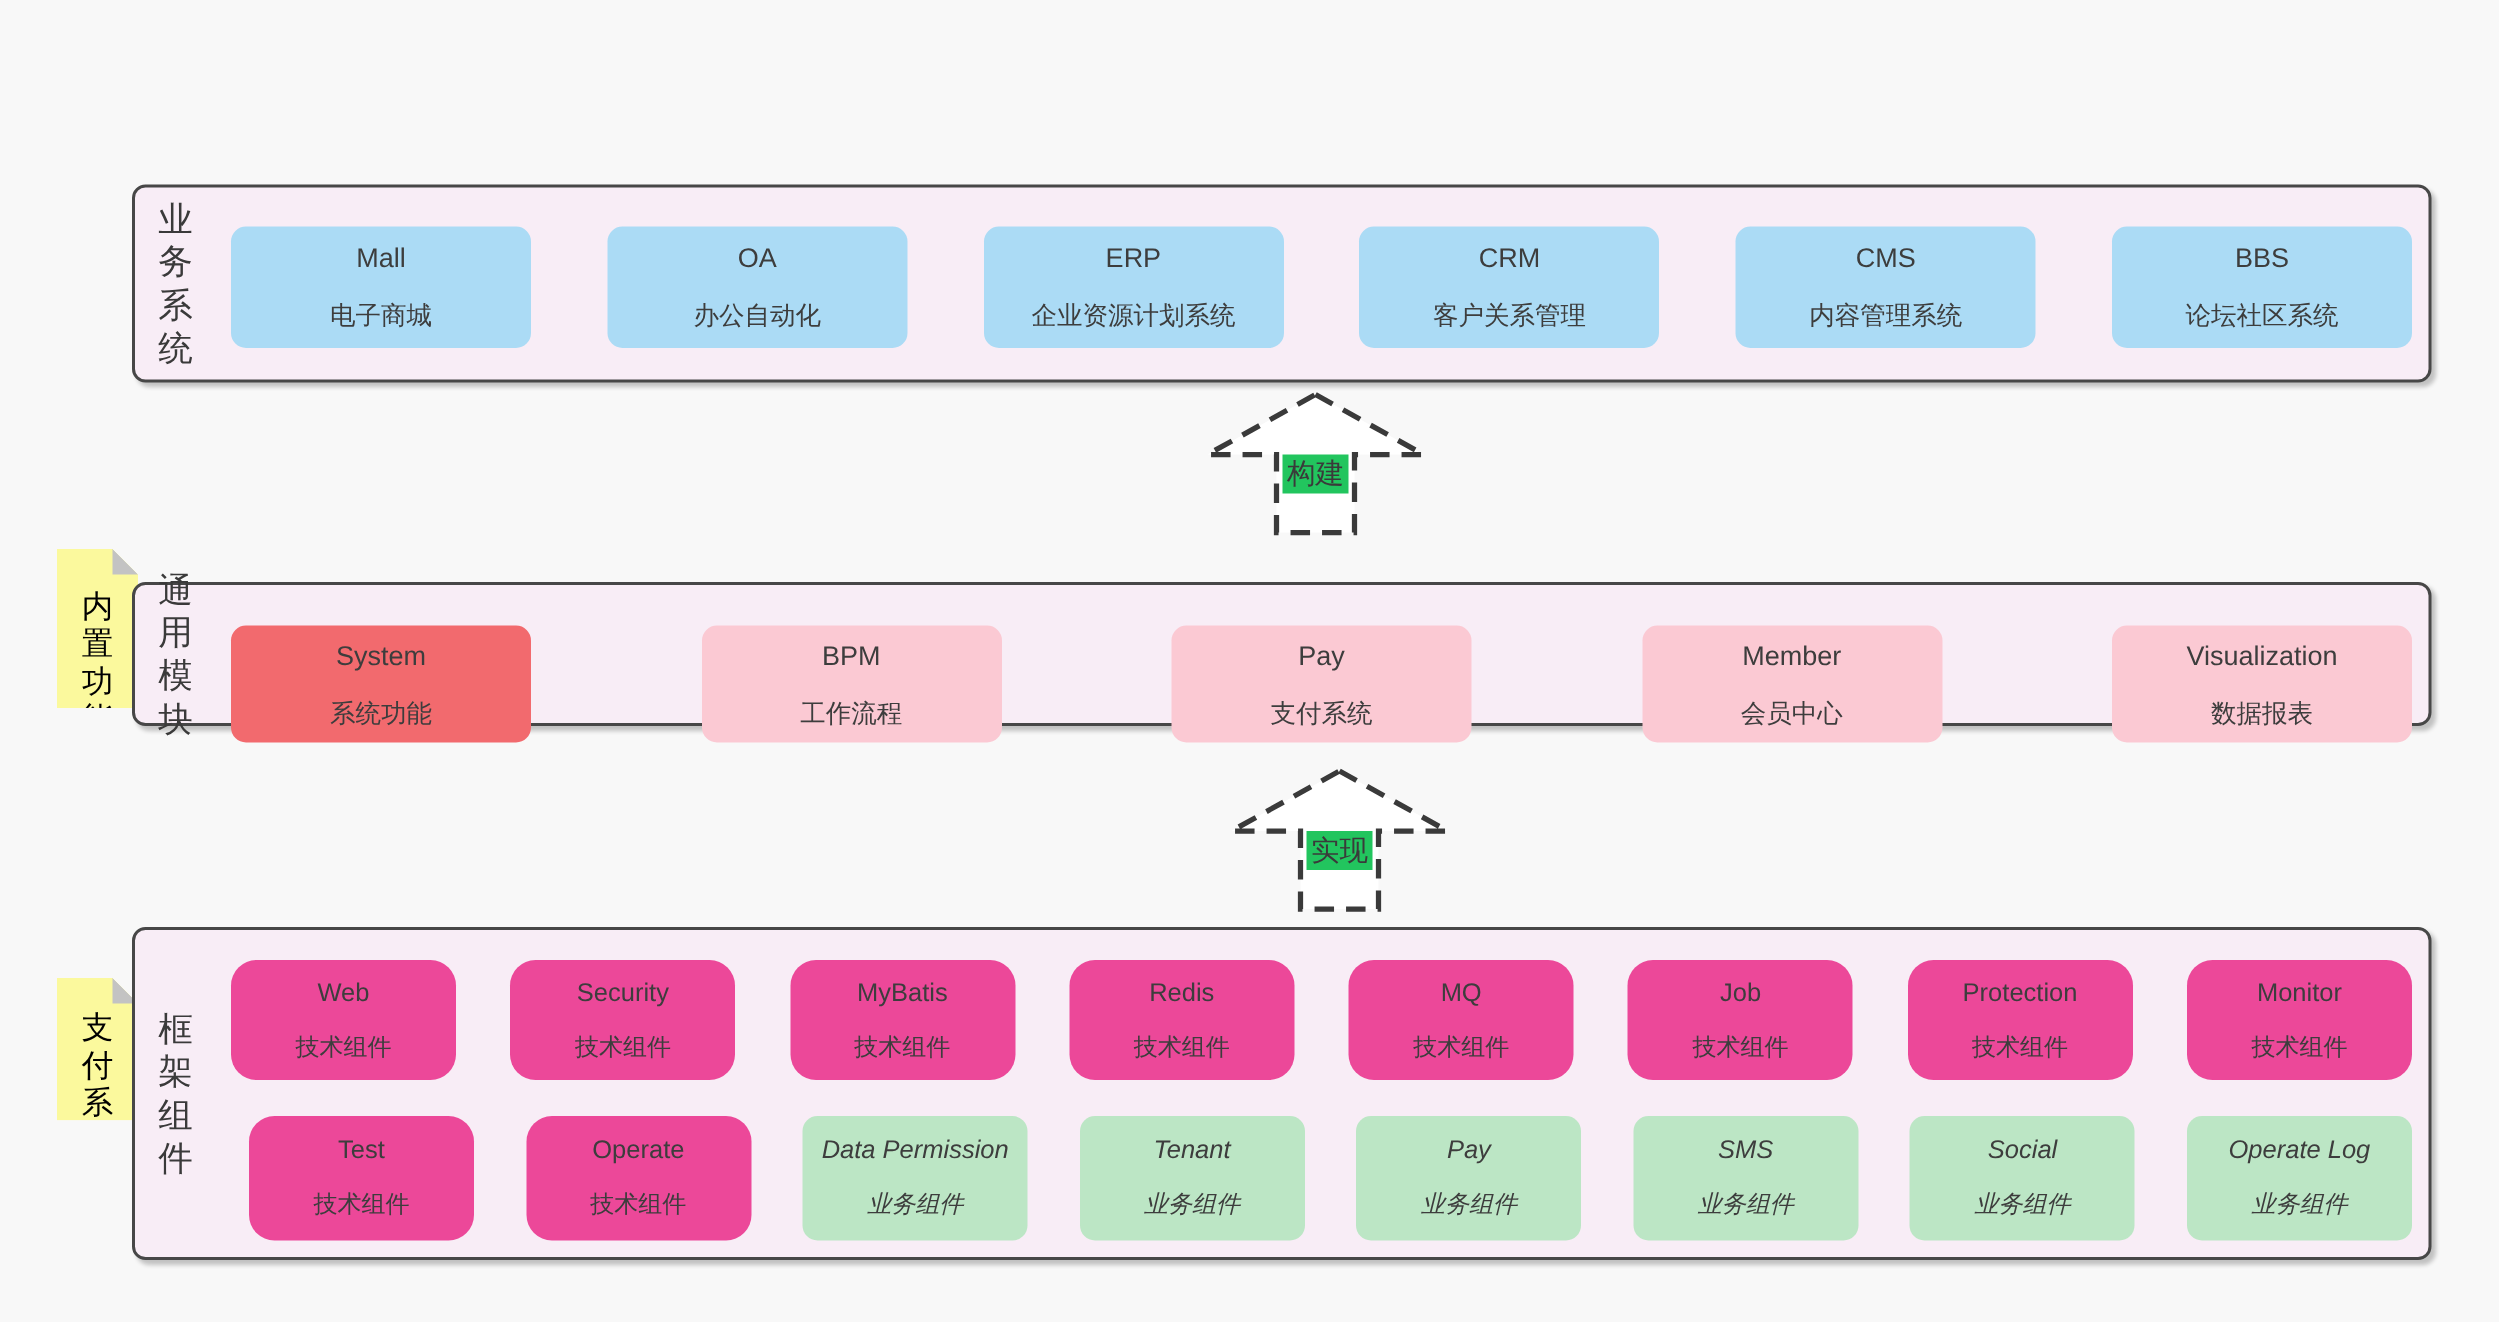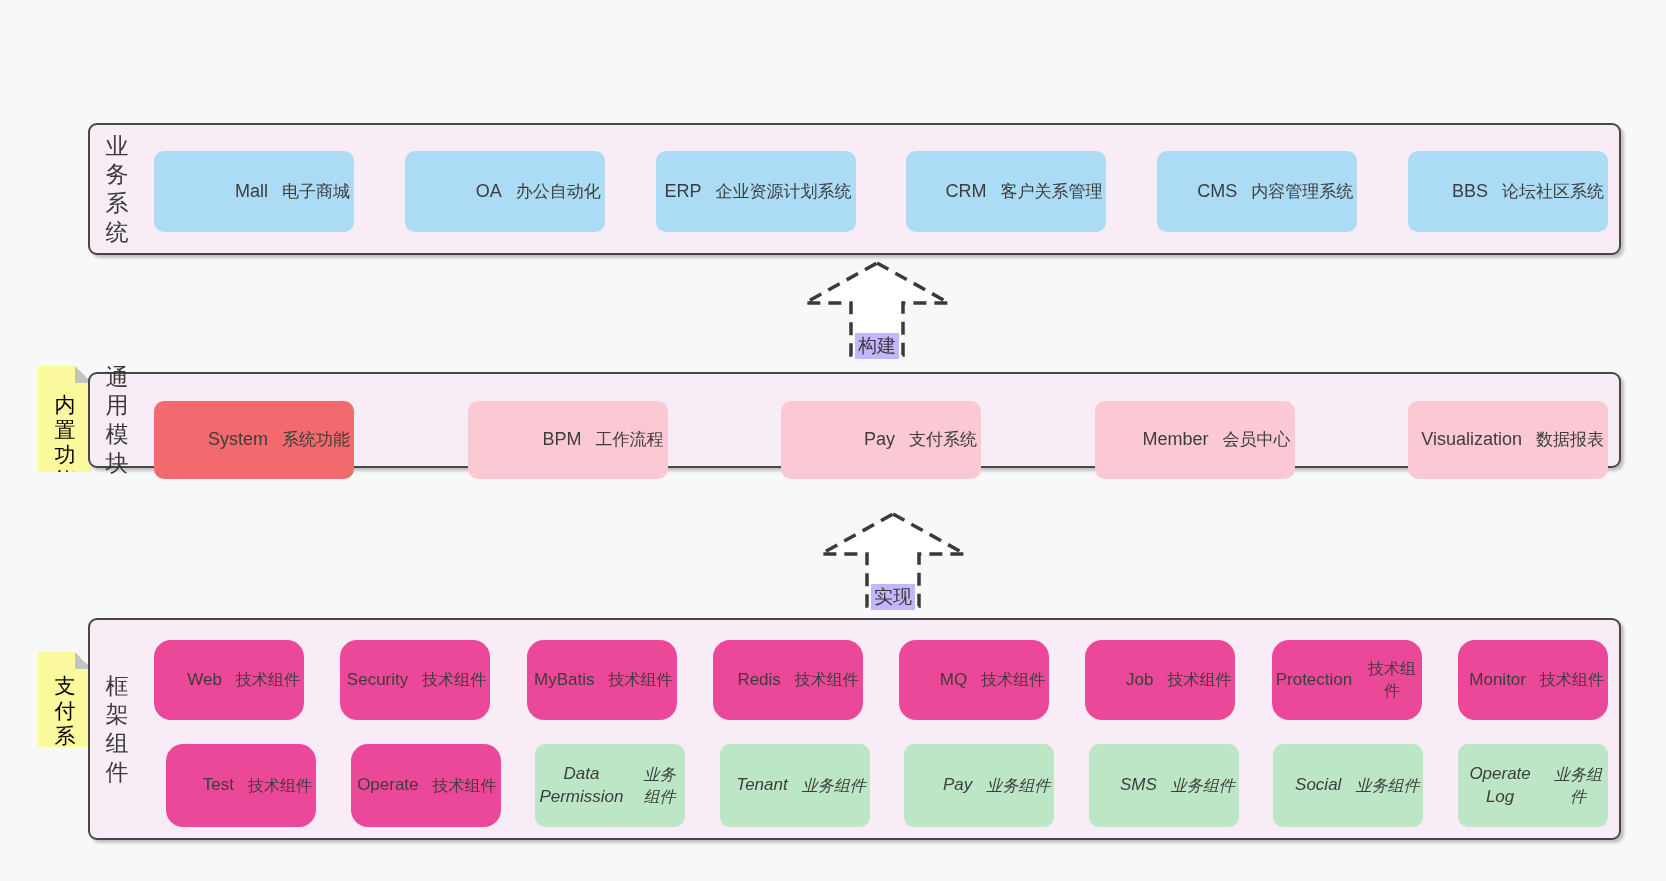--- a/index.html
+++ b/index.html
@@ -23,21 +23,21 @@
     display:flex;align-items:center;justify-content:center;
     font-size:23px;line-height:1.25;color:#3a3a3a;
     word-break:break-all;text-align:center;
   }
   .row{
     position:absolute;left:64px;right:11px;
     display:flex;justify-content:space-between;
   }
   .box{
     border-radius:10px;
-    display:flex;flex-direction:row;align-items:center;justify-content:flex-end;
+    display:flex;flex-direction:column;align-items:center;justify-content:center;
     text-align:center;padding:4px;gap:14px;
   }
   .w200{width:200px;}
   .w150{width:150px;}
   .box .t{font-size:18px;line-height:1.4;}
   .box .s{font-size:17px;line-height:1.4;}
   .band3 .box .t{font-size:17px;line-height:1.35;}
   .band3 .box .s{font-size:16px;line-height:1.35;}
   .blue{background:#abdbf5;}
   .red{background:#f26a6e;}
@@ -60,21 +60,21 @@
     position:absolute;top:0;right:0;width:17px;height:17px;
     background:linear-gradient(225deg, rgba(0,0,0,0) 50%, #c3c3c3 50%);
   }
 
   
   .arrow{position:absolute;width:150px;height:98px;z-index:3;}
   .arrow svg{width:100%;height:100%;display:block;}
   .arrow path{fill:#ffffff;stroke:#3a3a3a;stroke-width:3.5;stroke-dasharray:13 8;}
   .arrow-label{
     position:absolute;left:50%;top:43px;transform:translateX(-50%);
-    background:#c4b5fd;font-size:19px;padding:0 3px;white-space:nowrap;color:#3a3a3a;margin-top:30px;
+    background:#22c55e;font-size:19px;padding:0 3px;white-space:nowrap;color:#3a3a3a;
   }
 </style>
 </head>
 <body>
 
 <div>
 
   <div class="sticky" style="top:366px;height:106px;">
     <span class="sticky-text">内置功能</span>
     <span class="fold"></span>
@@ -114,21 +114,21 @@
     </div>
   </div>
 
   <div class="arrow" style="left:802px;top:260px;">
     <svg viewBox="0 0 150 98">
       <path d="M75 3 L147 43 L101 43 L101 95 L49 95 L49 43 L3 43 Z"></path>
     </svg>
     <span class="arrow-label">构建</span>
   </div>
 
-  <div class="band" style="top:372px;height:96px;padding-left:20px;">
+  <div class="band" style="top:388px;height:96px;padding-left:20px;">
     <div class="band-label">通用模块</div>
     <div class="row" style="top:27px;height:78px;">
       <div class="box w200 red">
         <div class="t">System</div>
         <div class="s">系统功能</div>
       </div>
       <div class="box w200 pink">
         <div class="t">BPM</div>
         <div class="s">工作流程</div>
       </div>

